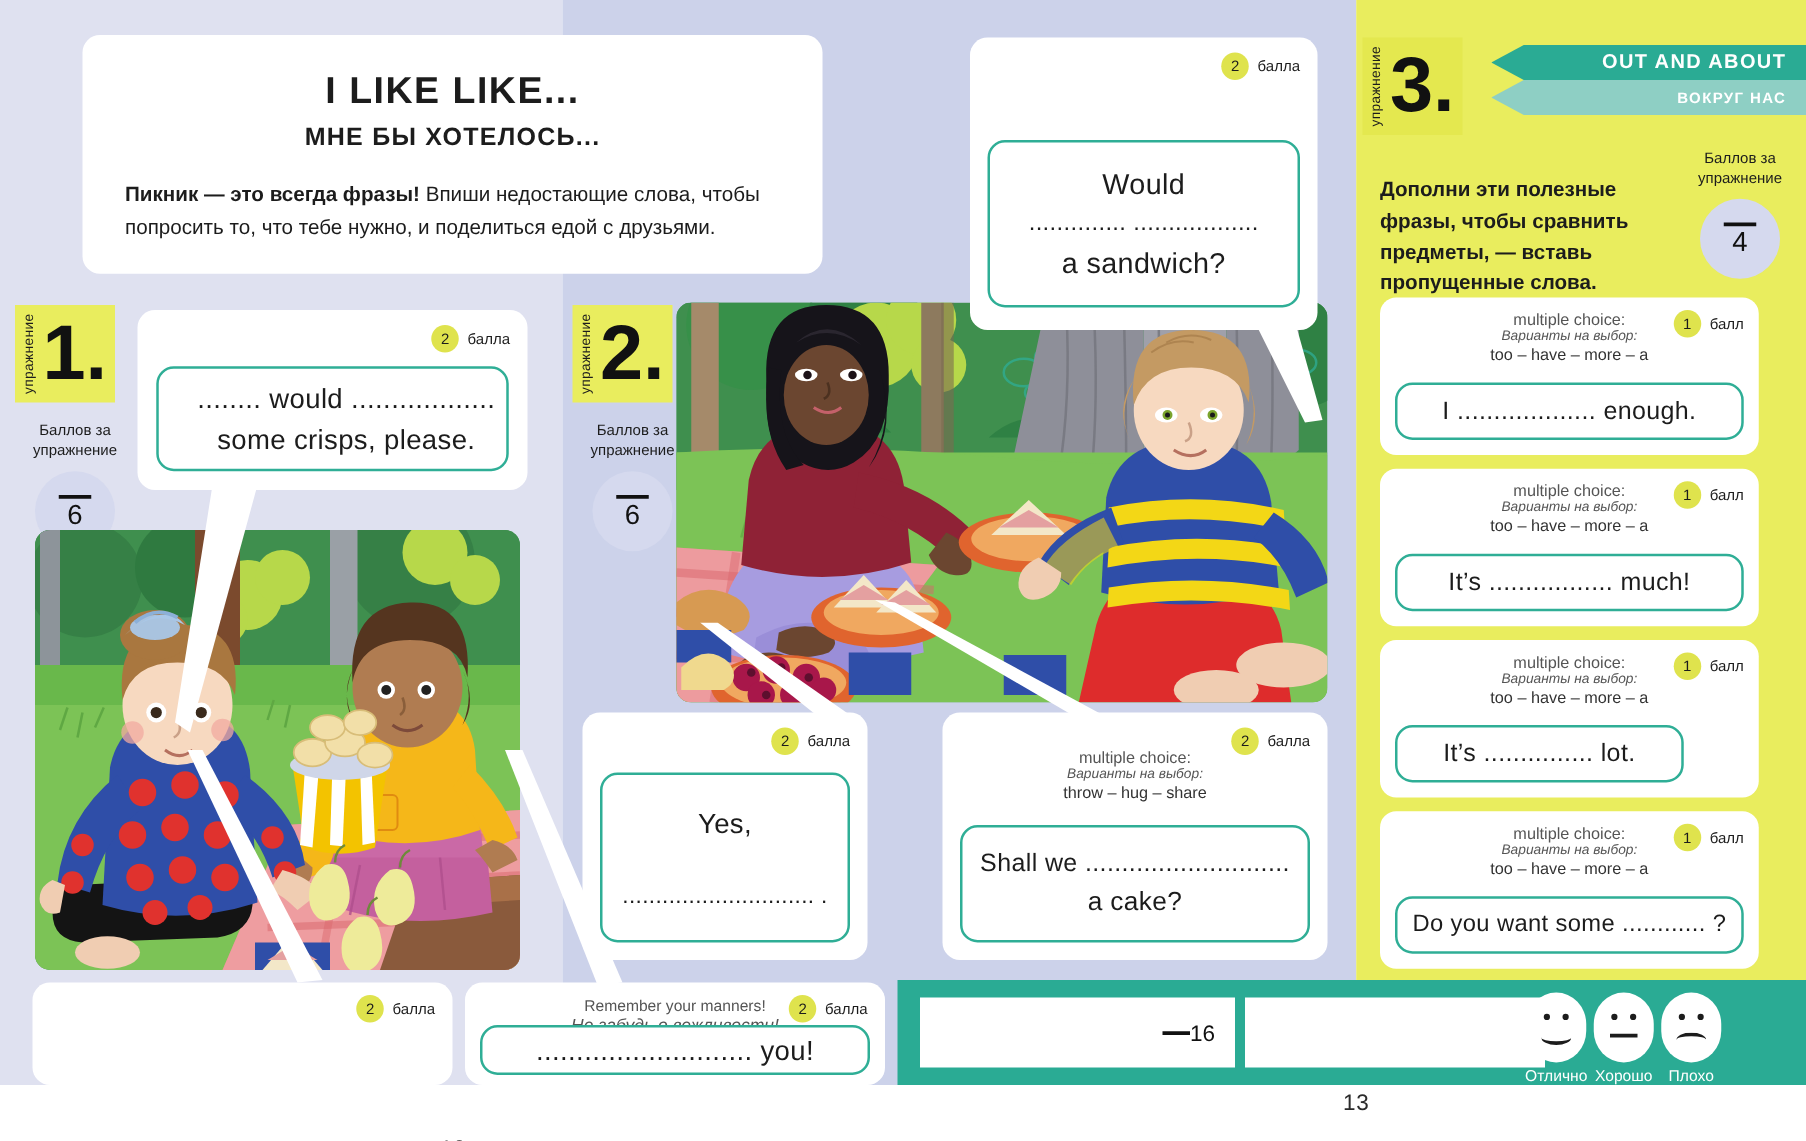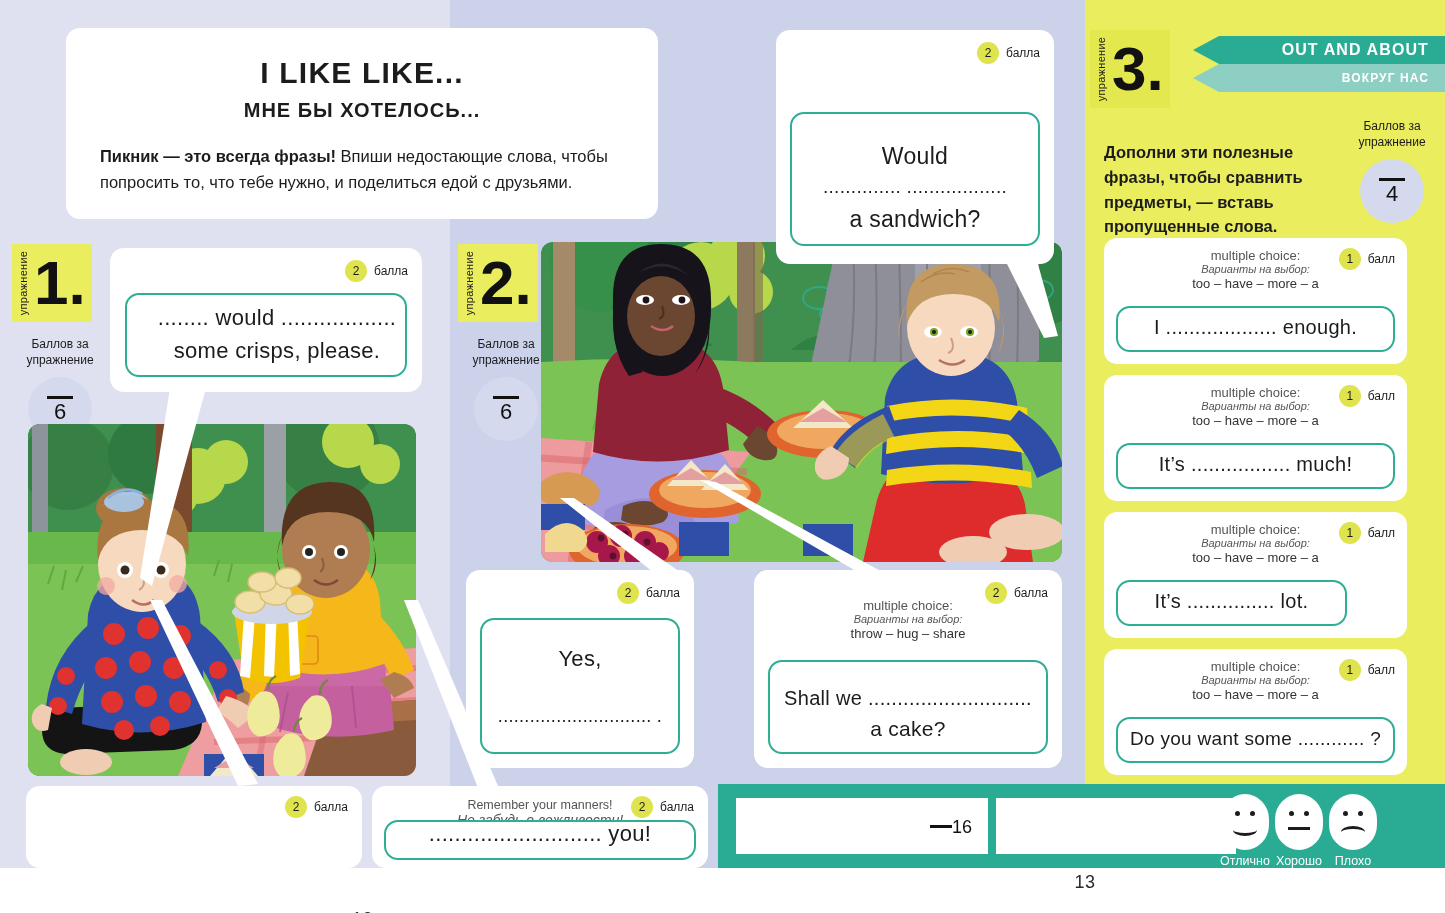--- a/index.html
+++ b/index.html
@@ -107,21 +107,21 @@
   }
   .pts-label { font-size: 12px; color: #1c1c1c; }
 
   
   .answer {
     position: absolute;
     border: 2px solid #2fae96;
     border-radius: 14px;
     background: #ffffff;
     display: flex; flex-direction: column;
-    align-items: center; justify-content: flex-end;
+    align-items: center; justify-content: center;
     padding: 8px 14px;
   }
   .answer .line {
     font-size: 22px; color: #1c1c1c; white-space: nowrap; line-height: 1.5;
     letter-spacing: .3px;
   }
   .answer .line.big { font-size: 23px; }
 
   
   .mc {

